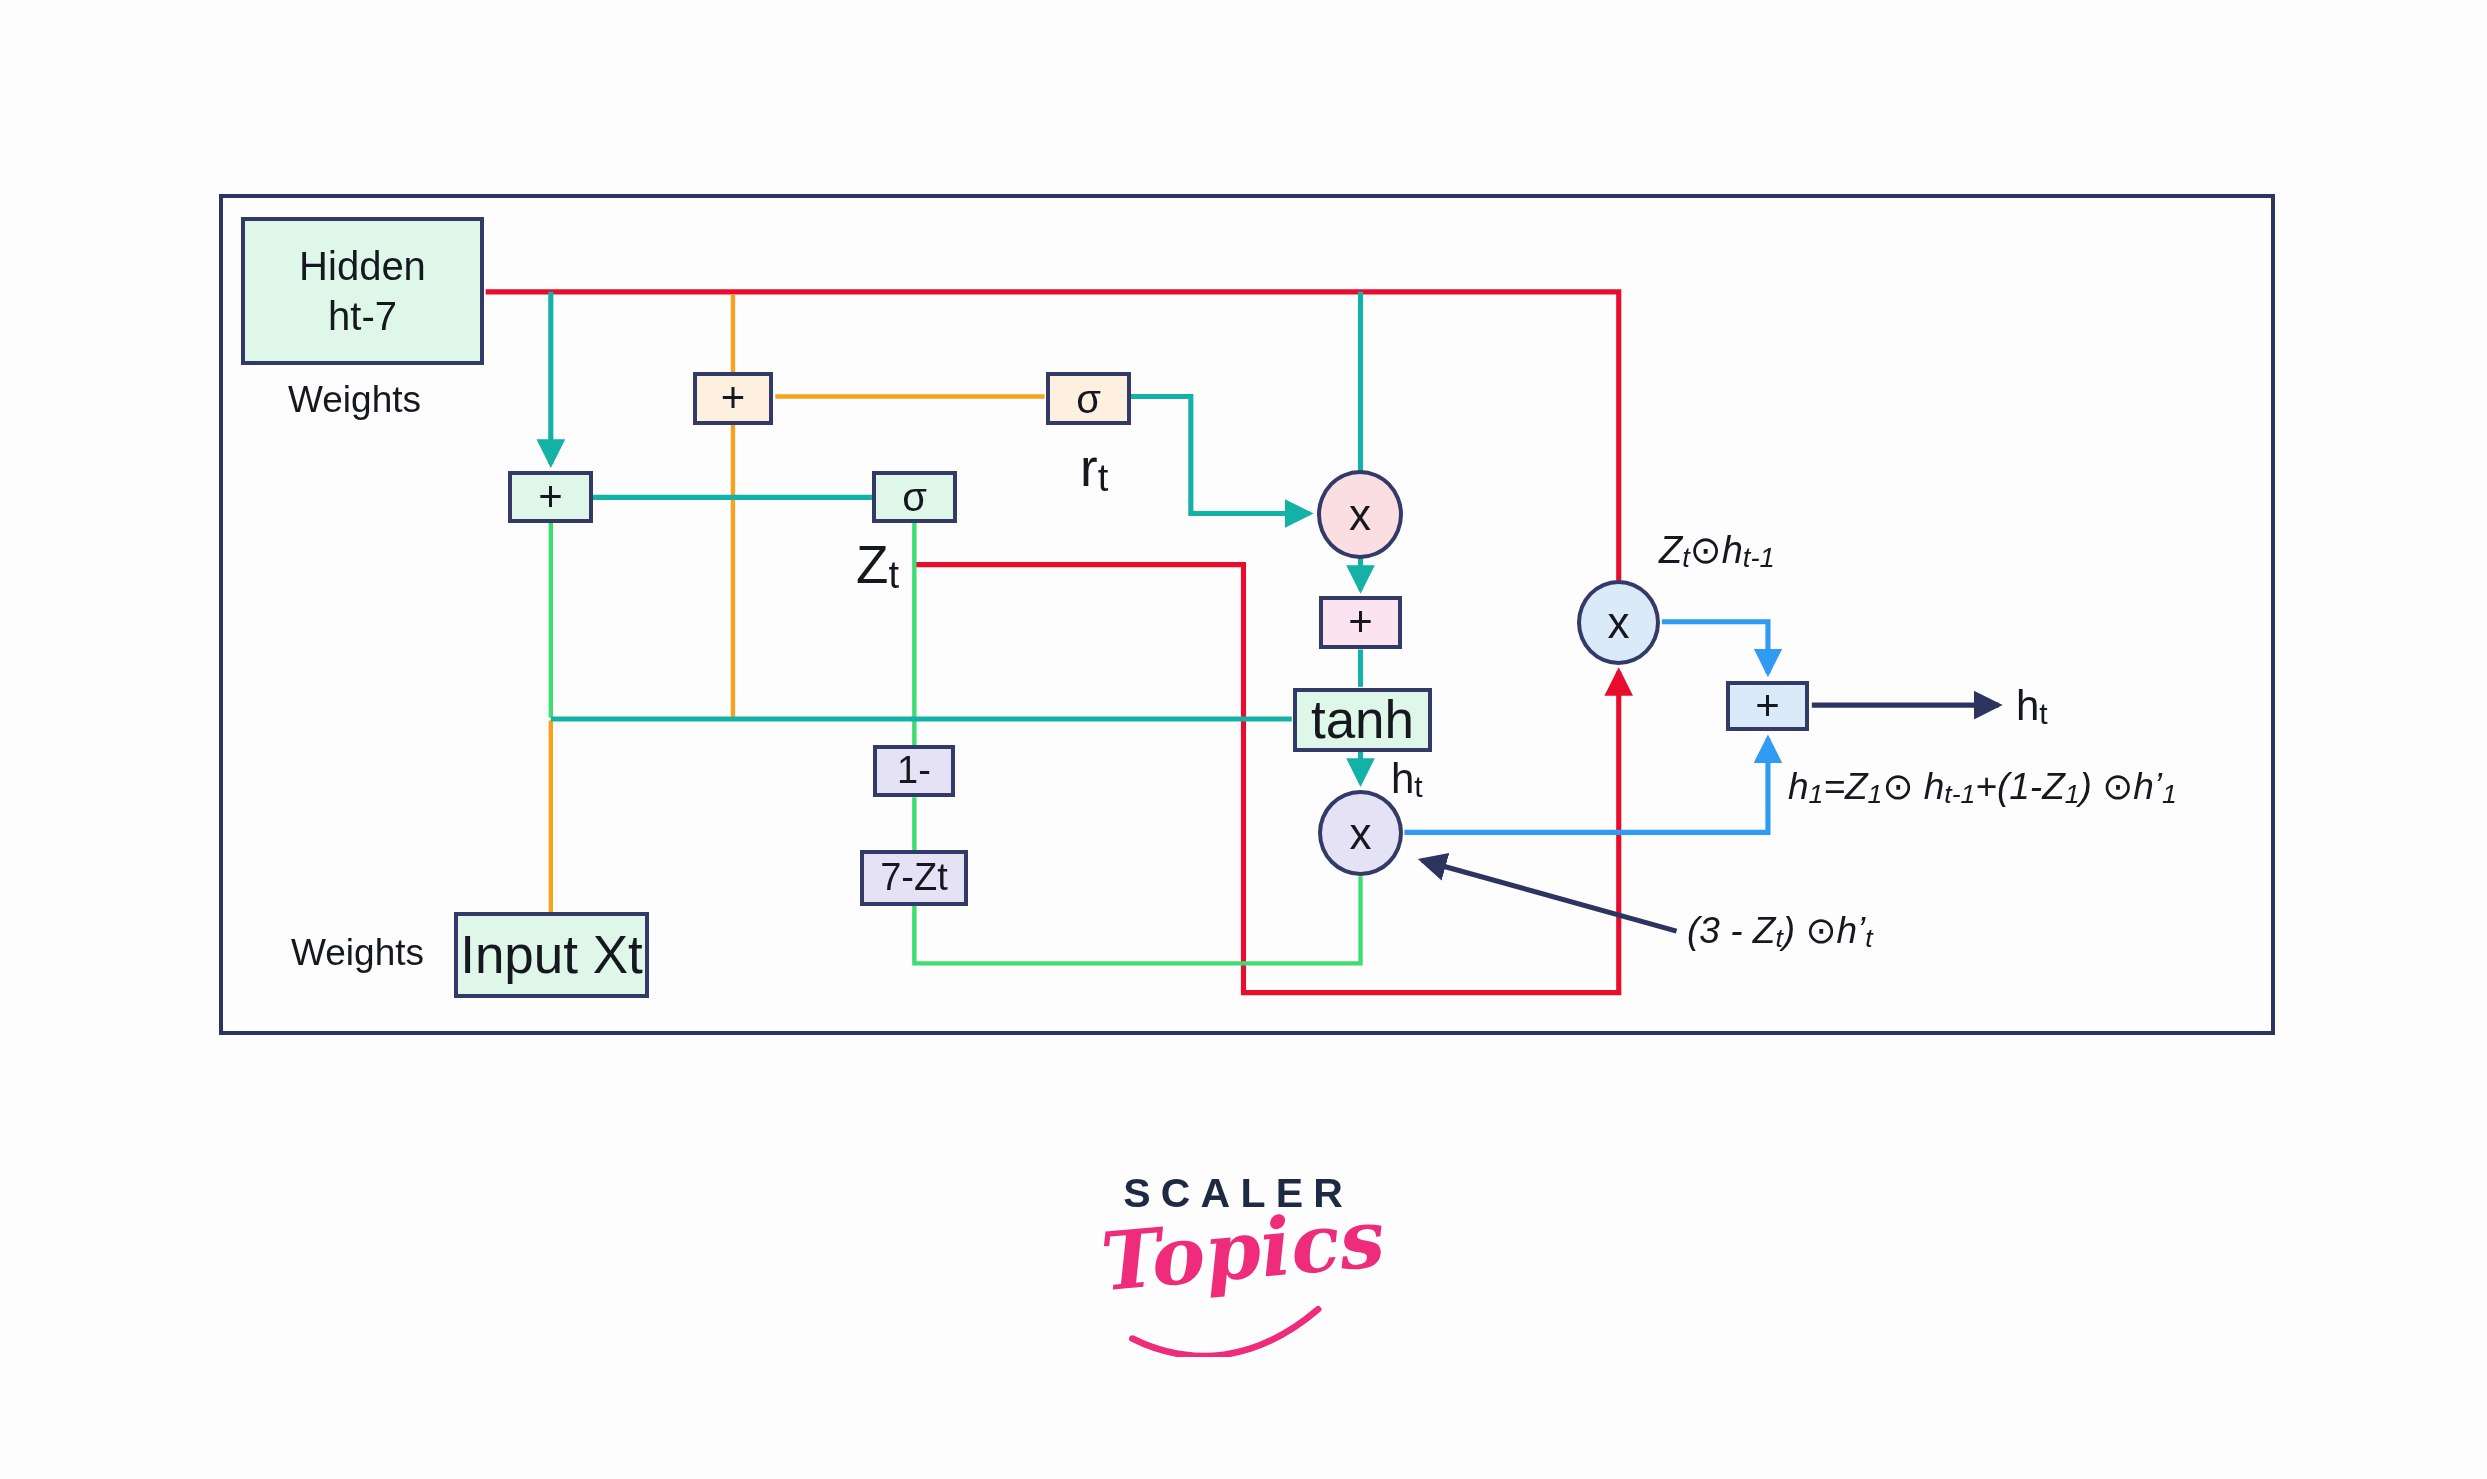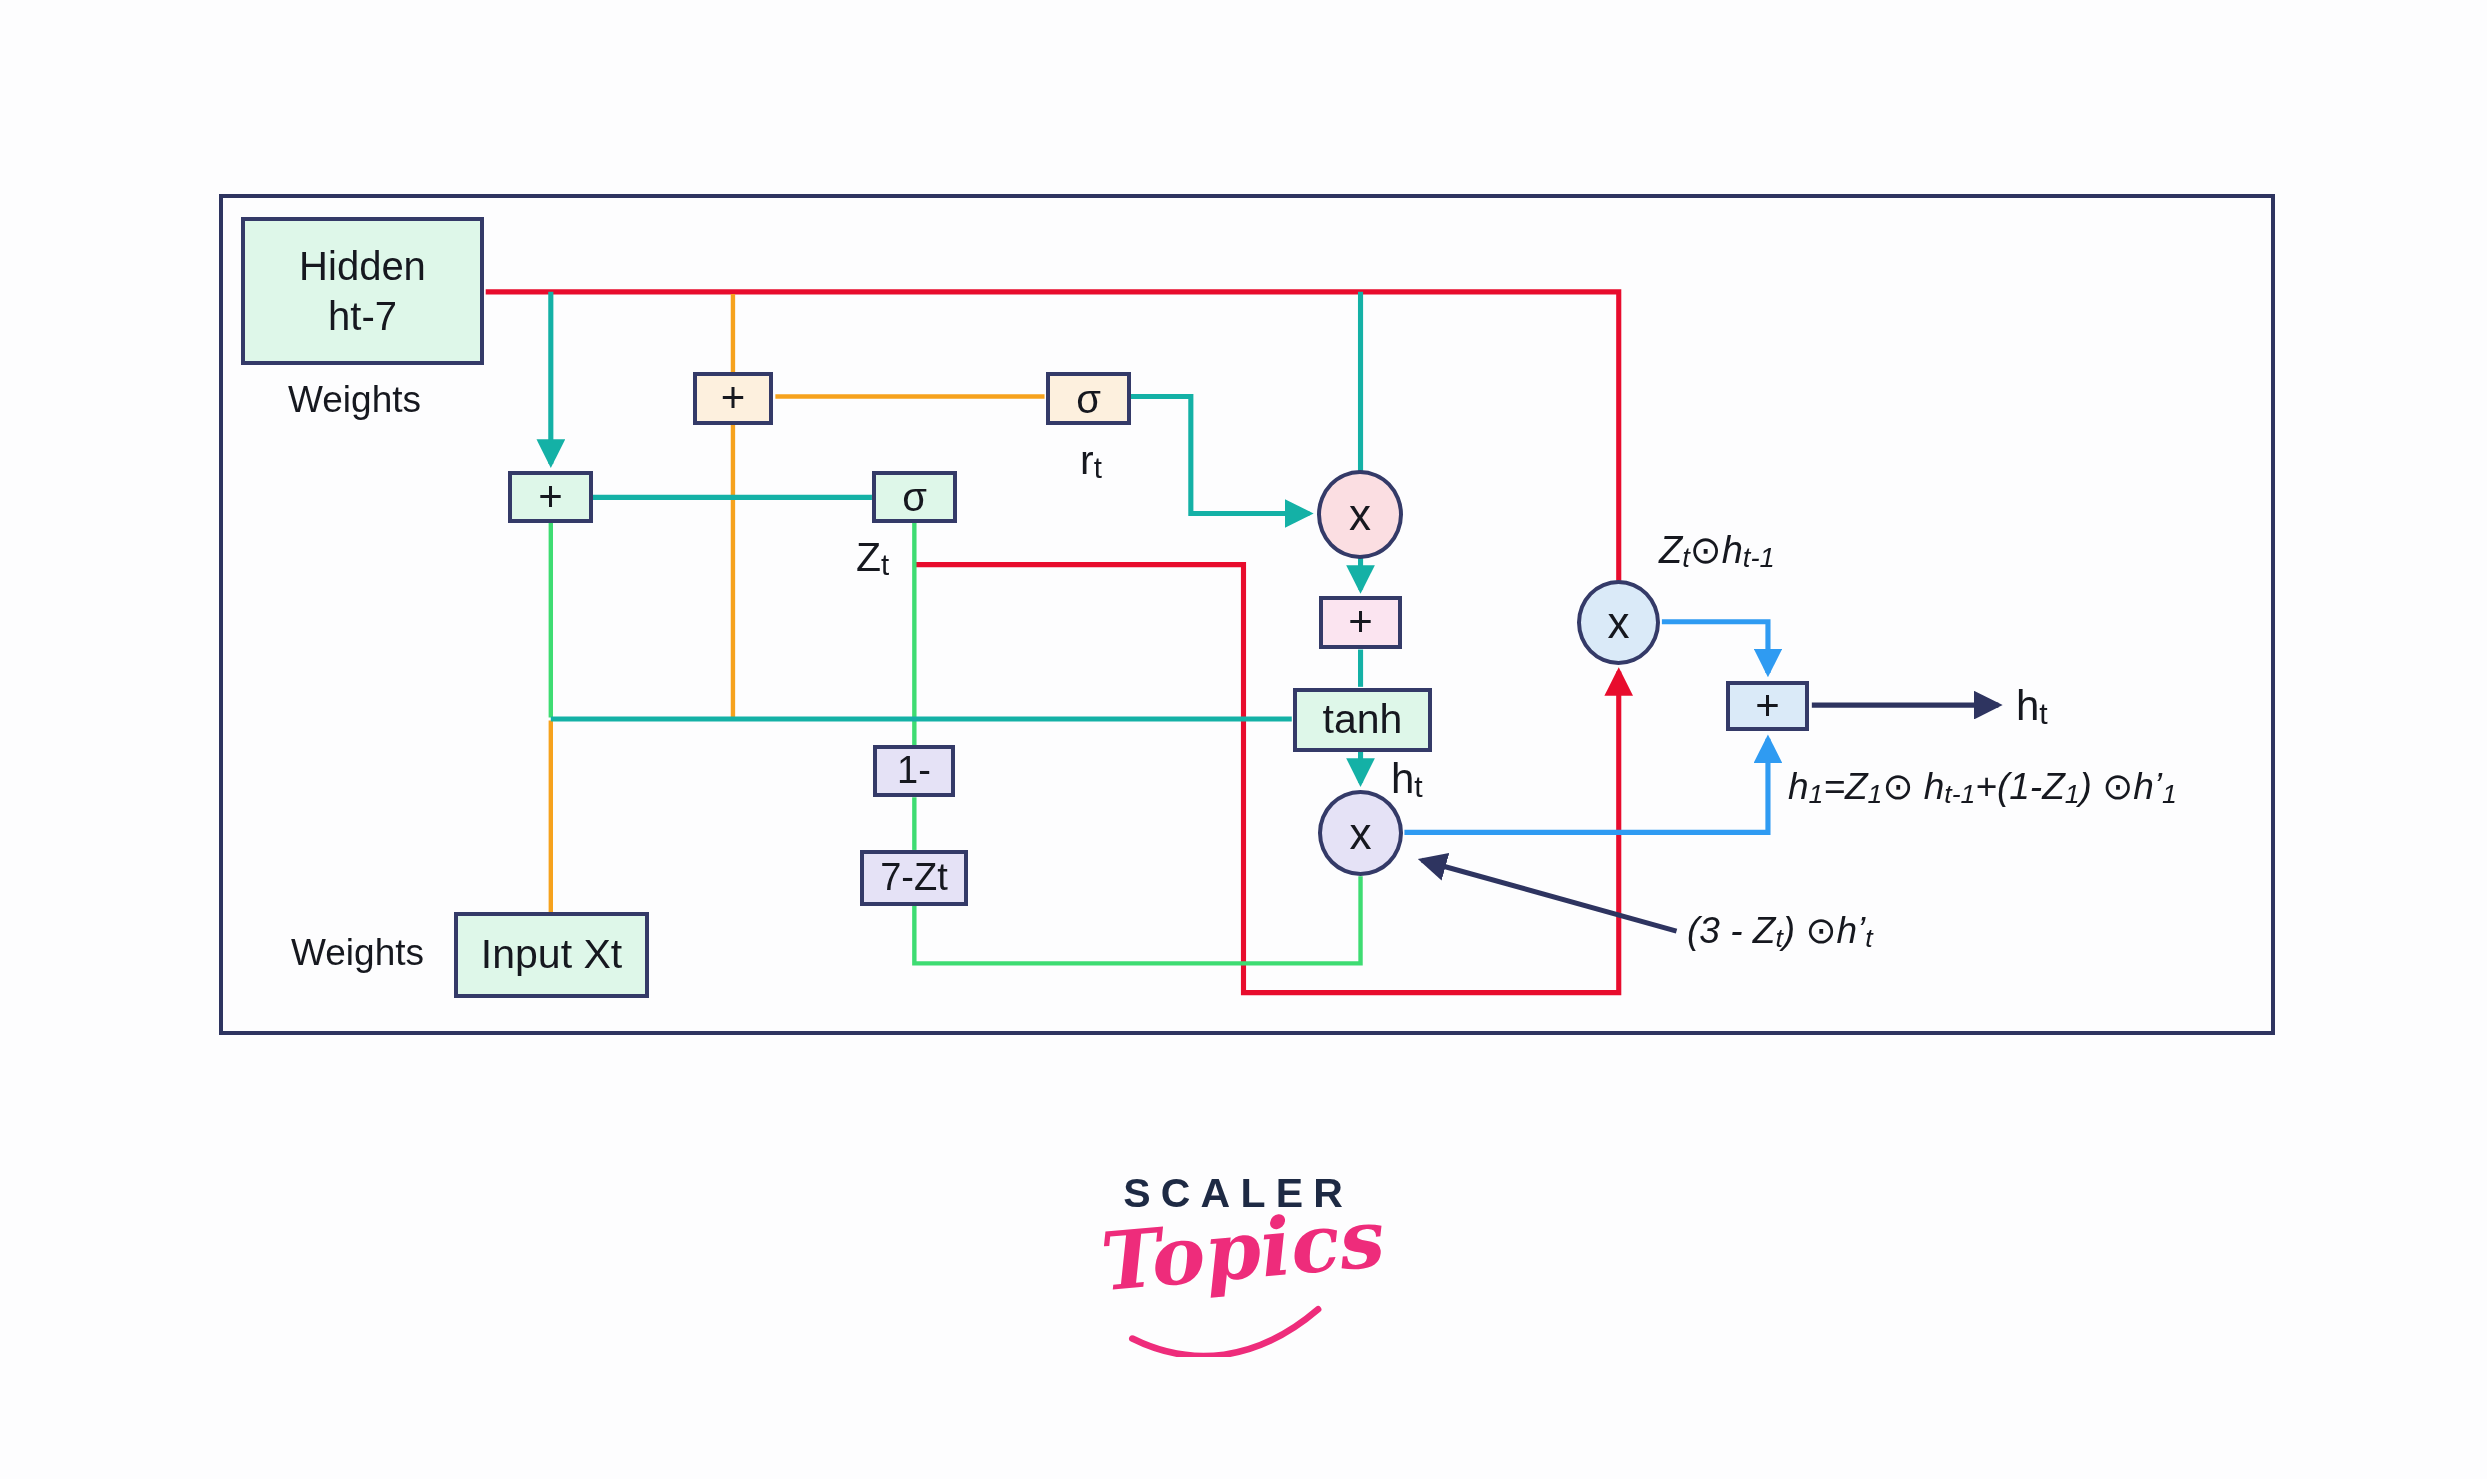--- a/index.html
+++ b/index.html
@@ -26,21 +26,21 @@
     display:flex; align-items:center; justify-content:center;
     text-align:center; line-height:1.25;
   }
   .circle{border-radius:50%;}
   .mint{background:var(--mint);} .cream{background:var(--cream);}
   .pinkA{background:var(--pinkA);} .pinkB{background:var(--pinkB);}
   .lavender{background:var(--lavender);} .sky{background:var(--sky);}
   .lbl{position:absolute; white-space:nowrap;}
   .lbl sub{font-size:0.72em; vertical-align:-0.14em; letter-spacing:0;}
   .italic{font-style:italic;}
-  .f56{font-size:41px;text-align:right;} .f54{font-size:40px;} .f52{font-size:38px;}
+  .f56{font-size:53px;text-align:right;} .f54{font-size:40px;} .f52{font-size:38px;}
   .f50{font-size:37px;} .f58{font-size:42px;} .f60{font-size:44px;}
   .logo-brand{
     position:absolute; left:1112px; top:1170px; width:241px; text-align:right;
     font-size:41px; font-weight:bold; letter-spacing:10.2px; color:var(--logo-navy);
   }
   .logo-script{
     position:absolute; left:1101px; top:1204px; width:263px; text-align:center;
     font-family:"DejaVu Serif","Liberation Serif",serif; font-style:italic; font-weight:bold;
     font-size:80px; color:var(--logo-pink); transform:rotate(-5deg);
   }

